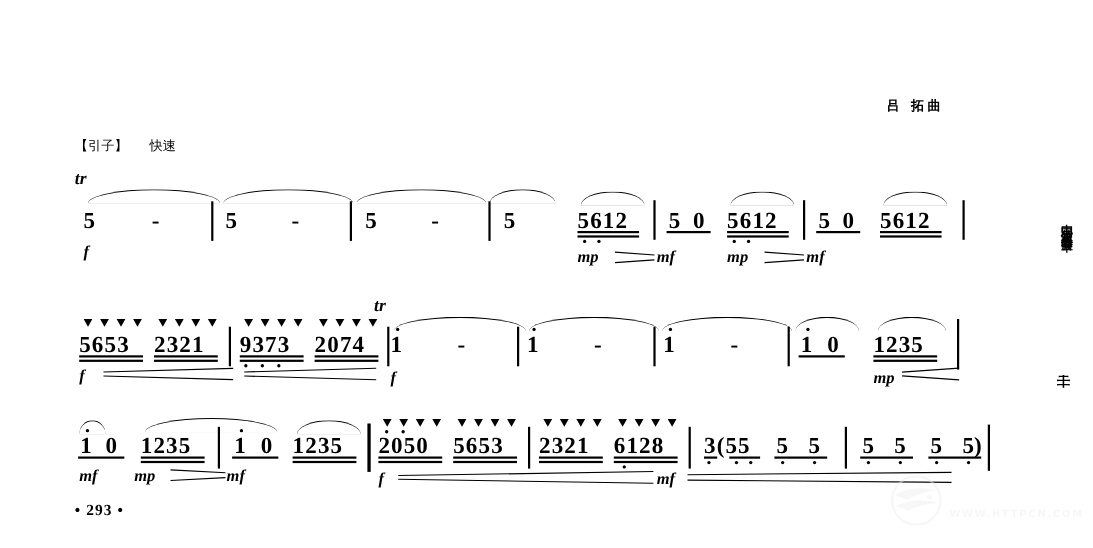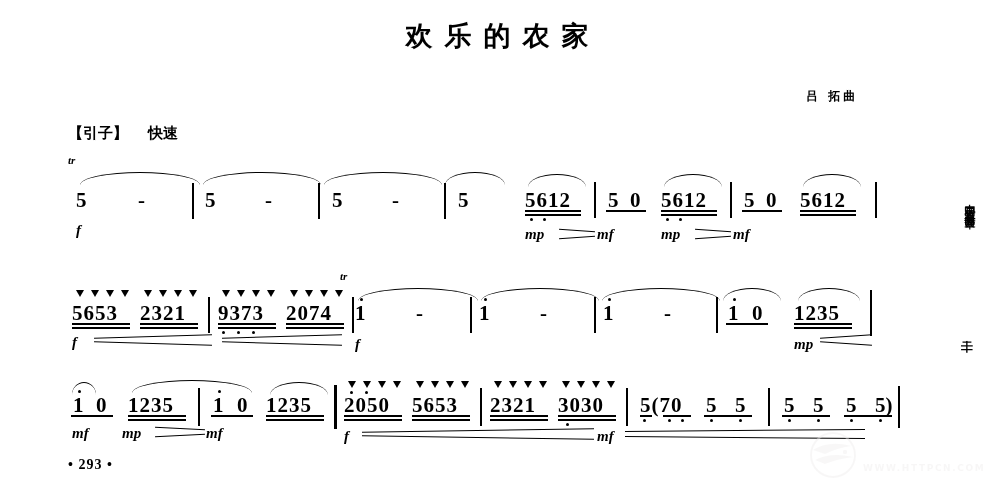--- a/index.html
+++ b/index.html
@@ -40,21 +40,21 @@
 
   .composer{
     position:absolute;left:806px;top:88px;
     font-family:"DejaVu Sans", sans-serif;
     font-size:12px;font-weight:700;letter-spacing:3px;
   }
 
   .section-mark{
     position:absolute;left:68px;top:124px;
     font-family:"DejaVu Sans", sans-serif;
-    font-size:15px;font-weight:700;
+    font-size:12px;font-weight:400;
   }
   .section-mark .tempo{margin-left:20px;}
 
   
   .note{
     position:absolute;
     font-family:"Liberation Serif", serif;
     font-size:21px;font-weight:700;
     line-height:1;
   }
@@ -88,21 +88,21 @@
     border-top:1.6px solid #000;
     border-radius:50%/100% 100% 0 0;
     height:12px;
     border-left:0;border-right:0;border-bottom:0;
   }
 
   
   .tr{
     position:absolute;
     font-family:"Liberation Serif", serif;
-    font-style:italic;font-size:11px;font-weight:700;
+    font-style:italic;font-size:16px;font-weight:700;
   }
   .trillwave{
     position:absolute;height:7px;overflow:hidden;
   }
 
   
   .dyn{
     position:absolute;
     font-family:"Liberation Serif", serif;
     font-style:italic;font-weight:700;font-size:15px;
@@ -152,21 +152,20 @@
     font-family:"DejaVu Sans", sans-serif;
     font-size:9px;font-weight:700;color:#efeded;
     letter-spacing:1.6px;
   }
 </style>
 </head>
 <body>
 
 <div class="page">
 
-  <div class="title">欢乐的农家</div>
 
 
   <div class="composer">吕 拓曲</div>
 
   <div class="section-mark">
     <span>【引子】</span><span class="tempo">快速</span>
   </div>
 
   <div class="tr" style="left:68px;top:154px;">tr</div>
   <div class="trillwave" style="left:92px;top:158px;width:408px;">
@@ -385,28 +384,28 @@
   <div class="wedge" style="left:524px;top:381px;"></div>
   <div class="wedge" style="left:539px;top:381px;"></div>
   <div class="note grp" style="left:490px;top:395px;">2321</div>
   <div class="beam" style="left:490px;top:415px;width:58px;"></div>
   <div class="beam" style="left:490px;top:419px;width:58px;"></div>
 
   <div class="wedge" style="left:562px;top:381px;"></div>
   <div class="wedge" style="left:577px;top:381px;"></div>
   <div class="wedge" style="left:592px;top:381px;"></div>
   <div class="wedge" style="left:607px;top:381px;"></div>
-  <div class="note grp" style="left:558px;top:395px;">3030</div>
+  <div class="note grp" style="left:558px;top:395px;">6128</div>
   <div class="beam" style="left:558px;top:415px;width:58px;"></div>
   <div class="beam" style="left:558px;top:419px;width:58px;"></div>
   <div class="odot" style="left:566px;top:423px;"></div>
 
   <div class="bar" style="left:626px;top:388px;height:38px;"></div>
 
-  <div class="note grp" style="left:640px;top:395px;">5(70</div>
+  <div class="note grp" style="left:640px;top:395px;">3(55</div>
   <div class="beam" style="left:640px;top:415px;width:12px;"></div>
   <div class="beam" style="left:663px;top:415px;width:28px;"></div>
   <div class="odot" style="left:643px;top:419px;"></div>
   <div class="odot" style="left:668px;top:419px;"></div>
   <div class="odot" style="left:681px;top:419px;"></div>
 
   <div class="note" style="left:706px;top:395px;">5</div>
   <div class="note" style="left:735px;top:395px;">5</div>
   <div class="beam" style="left:704px;top:415px;width:48px;"></div>
   <div class="odot" style="left:710px;top:419px;"></div>

